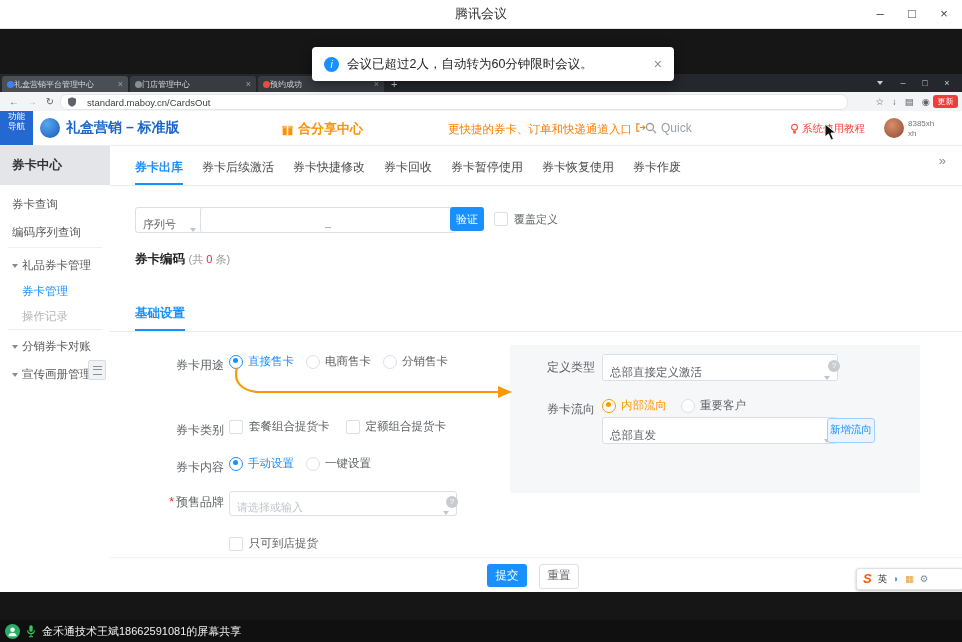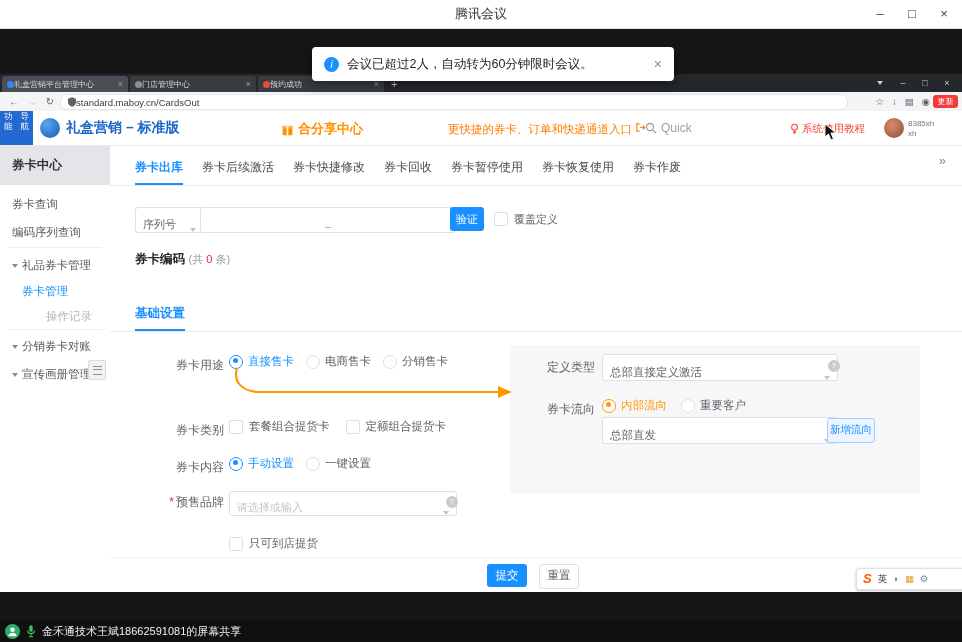--- a/index.html
+++ b/index.html
@@ -29,30 +29,30 @@
   .bt-title{font-size:8px;color:#d6d8da;white-space:nowrap;overflow:hidden;text-overflow:ellipsis;flex:1;}
   .bt-close{font-size:9px;color:#9ba0a6;flex:none;cursor:pointer;}
   .newtab{color:#cfd3d8;font-size:11px;margin-left:7px;line-height:16px;cursor:pointer;}
   .strip-right{position:absolute;right:4px;top:0;height:18px;display:flex;align-items:center;}
   .strip-btn{width:22px;text-align:center;color:#c9cdd2;font-size:9px;line-height:18px;cursor:pointer;}
   .tri-dn{width:0;height:0;border-left:3.5px solid transparent;border-right:3.5px solid transparent;border-top:4px solid #c9cdd2;margin:0 9px;}
 
   .addrbar{position:absolute;left:0;top:92px;width:962px;height:19px;background:#f3f4f6;border-bottom:1px solid #dfe1e4;z-index:10;}
   .nav-ic{position:absolute;top:0;height:19px;line-height:19px;text-align:center;width:16px;color:#5f6368;font-size:10px;cursor:pointer;}
   .addr-field{position:absolute;left:60px;top:2px;width:772px;height:14px;background:#fff;border:1px solid #e3e5e8;
-              border-radius:7px;display:flex;align-items:center;padding:0 7px;gap:0;}
+              border-radius:7px;display:flex;align-items:center;padding:0 7px;gap:11px;}
   .addr-text{font-size:9.5px;color:#3c4043;white-space:nowrap;}
   .addr-right{position:absolute;right:32px;top:0;height:19px;display:flex;align-items:center;gap:8px;color:#5f6368;font-size:9.5px;}
   .update-btn{position:absolute;right:4px;top:3px;width:25px;height:13px;background:#f23c3c;border-radius:3px;color:#fff;
               font-size:8px;line-height:13px;text-align:center;cursor:pointer;}
 
   
   .appheader{position:absolute;left:0;top:111px;width:962px;height:34px;background:#fff;border-bottom:1px solid #ececec;z-index:10;}
   .navbox{position:absolute;left:0;top:0;width:33px;height:34px;background:#2468d2;color:#fff;font-size:8.5px;text-align:center;
-          display:flex;flex-direction:row;justify-content:flex-start;line-height:10px;cursor:pointer;}
+          display:flex;flex-direction:column;justify-content:flex-start;line-height:10px;cursor:pointer;}
   .brand-logo{position:absolute;left:40px;top:7px;width:20px;height:20px;border-radius:50%;
               background:radial-gradient(circle at 35% 30%,#5aa7f0,#1459b8);}
   .brand{position:absolute;left:66px;top:8px;font-size:14px;font-weight:bold;color:#1b66c9;white-space:nowrap;}
   .share-center{position:absolute;left:281px;top:9px;display:flex;align-items:center;gap:4px;color:#ff9100;font-weight:bold;font-size:13px;cursor:pointer;}
   .promo{position:absolute;left:448px;top:11px;font-size:11.5px;color:#ff7d00;display:flex;align-items:flex-start;gap:3px;cursor:pointer;white-space:nowrap;}
   .quick{position:absolute;left:645px;top:10px;display:flex;align-items:center;gap:4px;color:#9aa0a6;font-size:12px;cursor:pointer;}
   .tutorial{position:absolute;left:790px;top:11px;display:flex;align-items:center;gap:3px;color:#f5483b;font-size:10.5px;cursor:pointer;}
   .avatar{position:absolute;left:884px;top:7px;width:20px;height:20px;border-radius:50%;
           background:radial-gradient(circle at 40% 35%,#d98e6a,#8c4a32);cursor:pointer;}
   .uname{position:absolute;left:908px;top:8px;font-size:8px;color:#777;line-height:9.5px;}
@@ -231,21 +231,21 @@
     </div>
   </div>
 
   <div class="sidebar">
     <div class="sb-title">券卡中心</div>
     <div class="sb-item" style="top:47px;">券卡查询</div>
     <div class="sb-item" style="top:75px;">编码序列查询</div>
     <div class="sb-divider" style="top:102px;"></div>
     <div class="sb-item" style="top:108px;"><span class="caret"></span><span>礼品券卡管理</span></div>
     <div class="sb-item sub active" style="top:134px;">券卡管理</div>
-    <div class="sb-item sub dim" style="top:159px;margin-left:24px;">操作记录</div>
+    <div class="sb-item sub dim" style="top:159px;">操作记录</div>
     <div class="sb-divider" style="top:184px;"></div>
     <div class="sb-item" style="top:189px;"><span class="caret"></span><span>分销券卡对账</span></div>
     <div class="sb-item" style="top:217px;"><span class="caret"></span><span>宣传画册管理</span></div>
     <div class="burger-box">
         <span class="burger"></span>
       </div>
   </div>
 
   <div class="content">
     <div class="ctabs">

